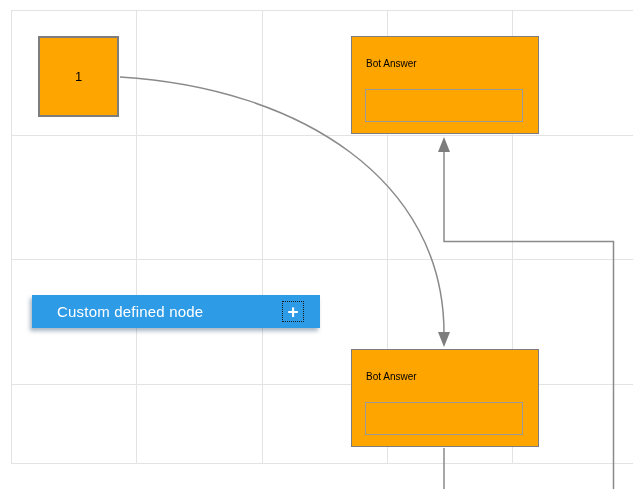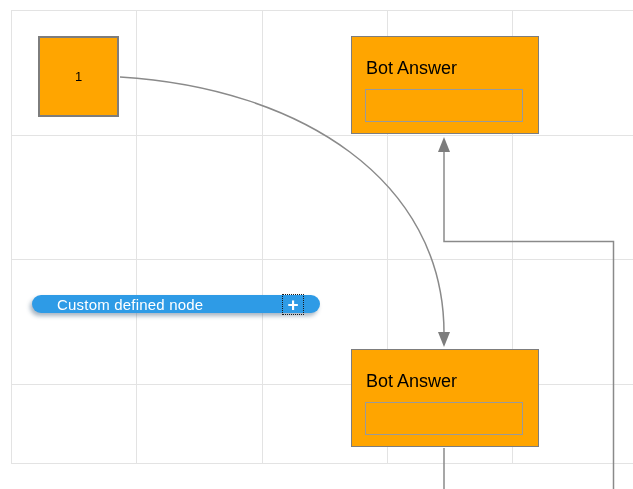--- a/index.html
+++ b/index.html
@@ -34,40 +34,40 @@
     color: #000000;
   }
   .node-bot {
     width: 188px; height: 98px;
   }
   .node-bot-top { left: 351px; top: 36px; }
   .node-bot-bottom { left: 351px; top: 349px; }
   .node-bot .bot-title {
     position: absolute;
     left: 14px; top: 21px;
-    font-size: 18px;
+    font-size: 10px;
     color: #000000;
     white-space: nowrap;
   }
   .node-bot .answer-box {
     position: absolute;
     left: 13px; top: 52px;
     width: 158px; height: 33px;
     box-sizing: border-box;
     border: 1px solid #9a9a9a;
     background: transparent;
   }
   .custom-node {
     position: absolute;
     z-index: 2;
     left: 32px; top: 295px;
-    width: 288px; height: 18px;
+    width: 288px; height: 33px;
     box-sizing: border-box;
     background: #2e9be6;
-    border-radius: 10px;
+    border-radius: 0;
     box-shadow: -2px 3px 4px rgba(60, 90, 120, 0.45);
     display: flex;
     align-items: center;
     justify-content: space-between;
     padding: 0 16px 0 25px;
   }
   .custom-node .custom-label {
     color: #ffffff;
     font-size: 15px;
     letter-spacing: 0.2px;

